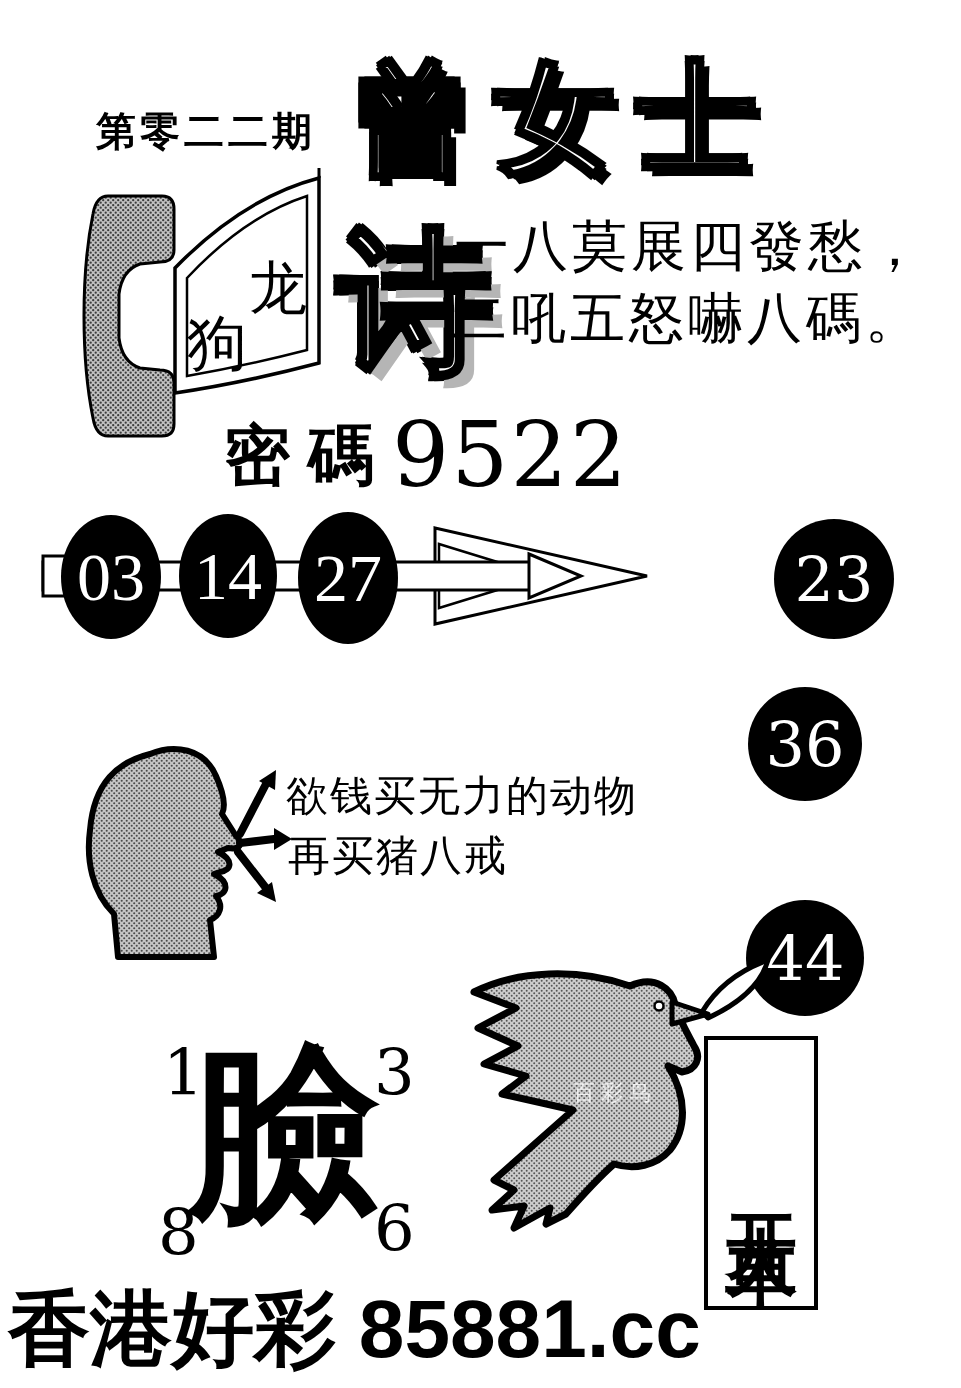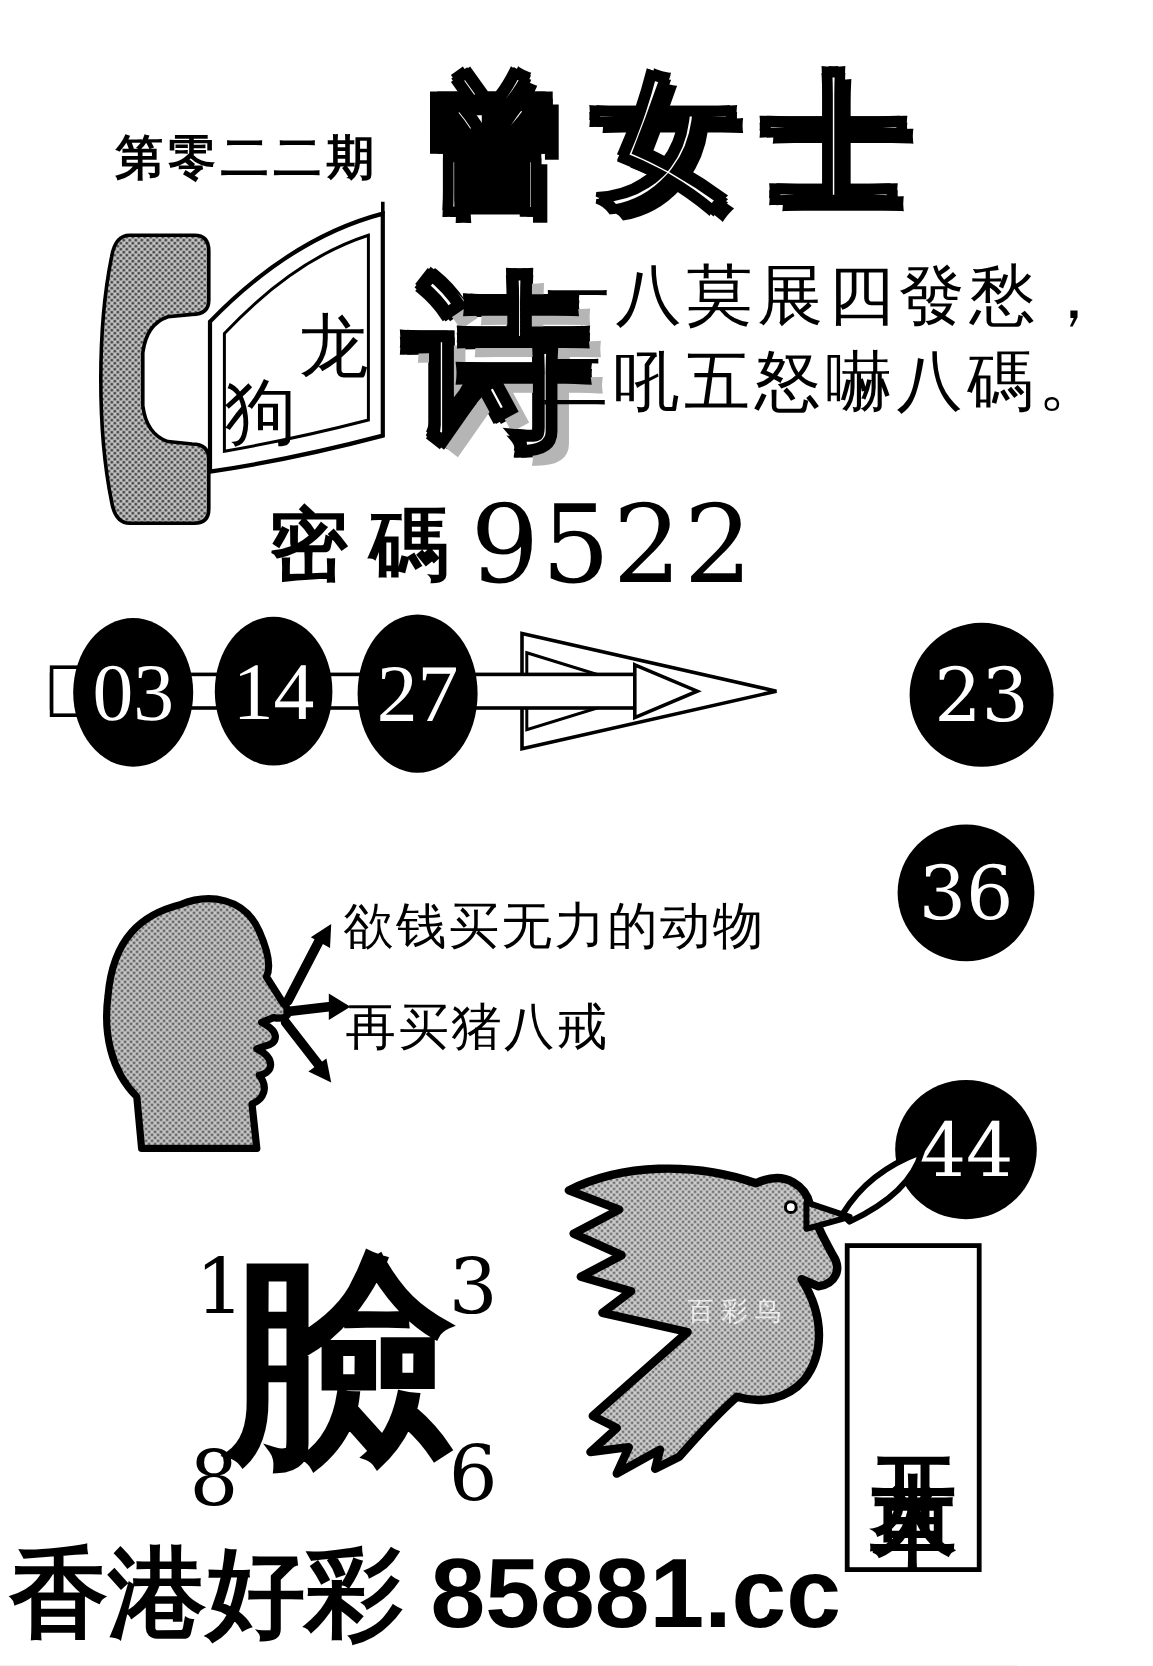--- a/index.html
+++ b/index.html
@@ -27,26 +27,26 @@
   .poem2{left:452px;top:282px;}
   
   .secret{left:224px;top:402px;white-space:nowrap;}
   .secret .lbl{font-size:66px;font-weight:bold;letter-spacing:18px;vertical-align:8px;}
   .secret .code{font-size:90px;font-family:"DejaVu Serif", serif;letter-spacing:2px;}
   
   .ball{
     background:#000;border-radius:50%;color:#fff;display:flex;align-items:center;justify-content:center;
     font-family:"DejaVu Serif", serif;font-size:62px;
   }
-  .b23{left:758px;top:519px;width:120px;height:120px;justify-content:center;}
+  .b23{left:774px;top:519px;width:120px;height:120px;justify-content:center;}
   .b36{left:748px;top:687px;width:114px;height:114px;}
   .b44{left:746px;top:900px;width:118px;height:116px;}
   
   .clue{font-family:"Liberation Sans", sans-serif;font-size:42px;letter-spacing:2px;font-weight:500;white-space:nowrap;}
-  .clue1{left:286px;top:744px;}
+  .clue1{left:286px;top:768px;}
   .clue2{left:288px;top:828px;}
   
   .corner-num{font-size:64px;font-family:"DejaVu Serif", serif;}
   .n1{left:163px;top:1036px;}
   .n3{left:374px;top:1036px;}
   .n8{left:158px;top:1196px;}
   .n6{left:374px;top:1192px;}
   .lian{left:188px;top:1038px;font-size:192px;font-weight:bold;line-height:1;}
   
   .kai-box{

